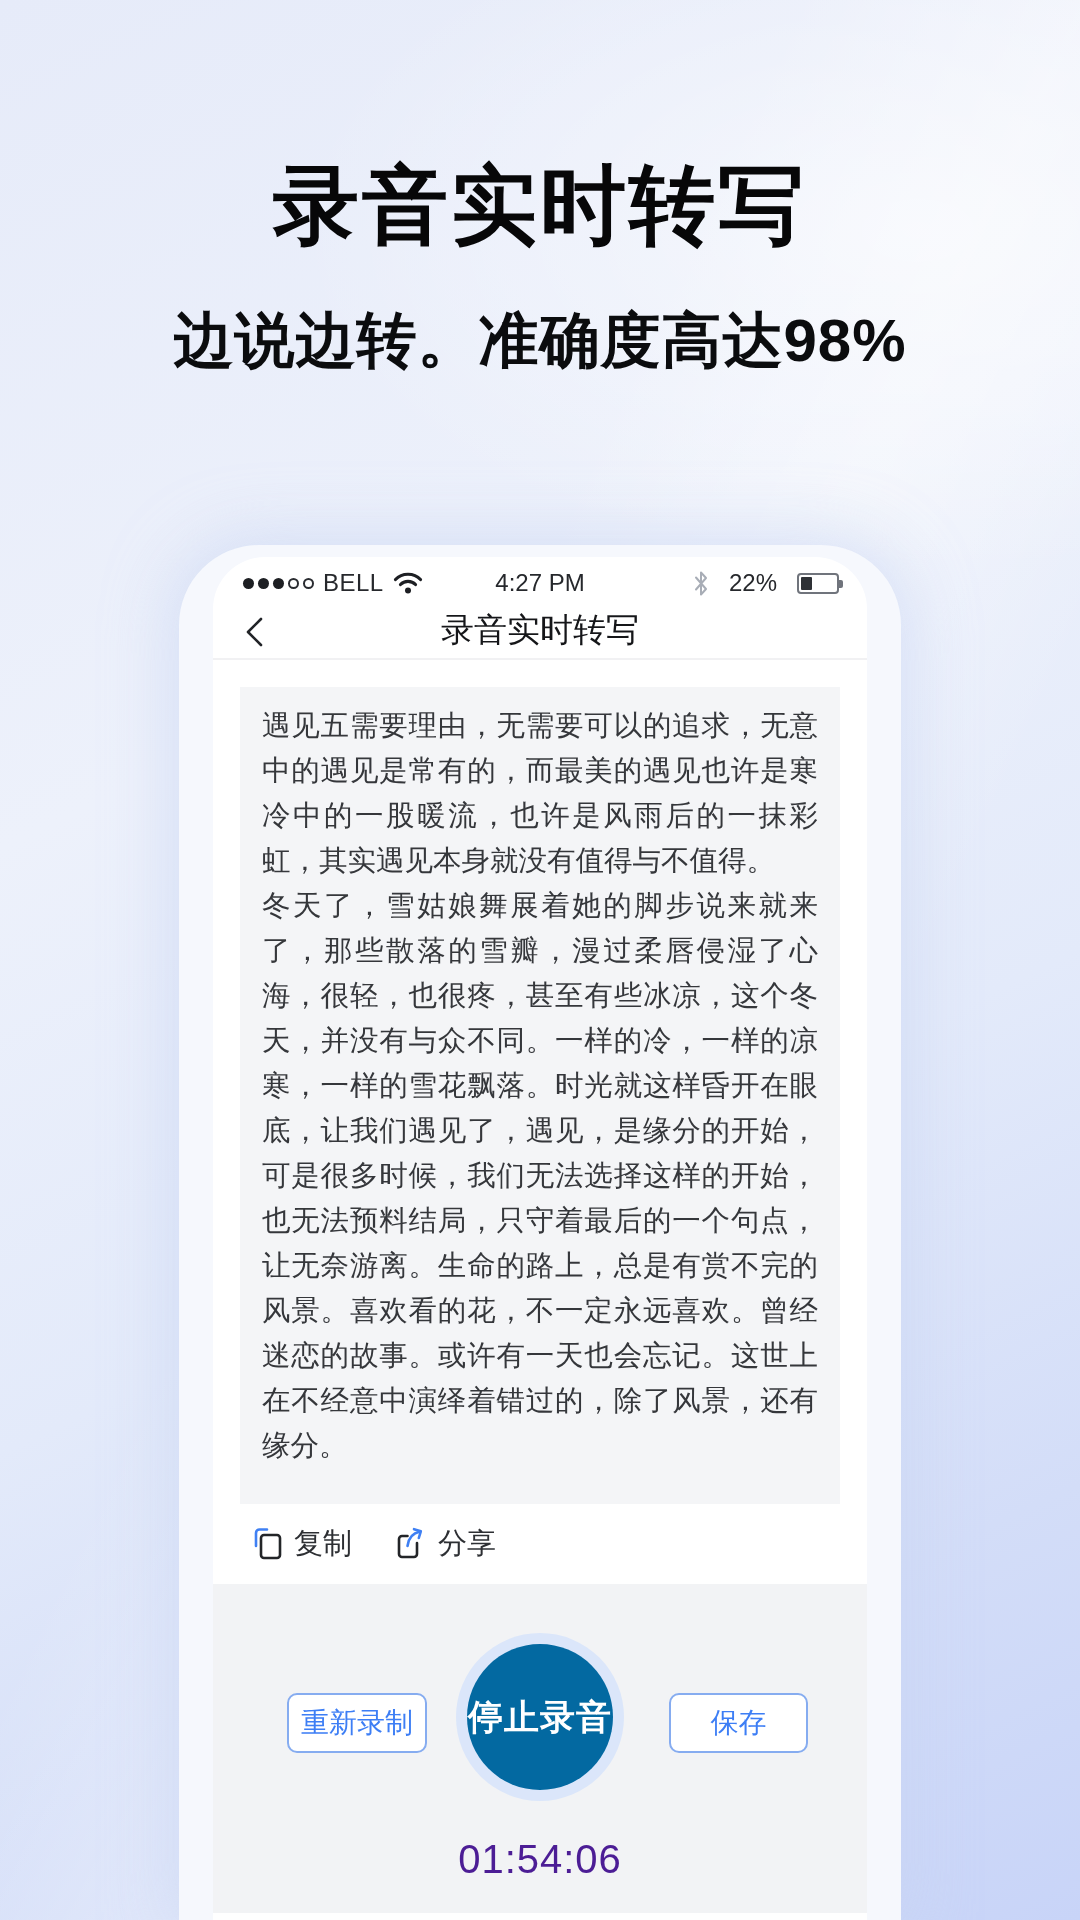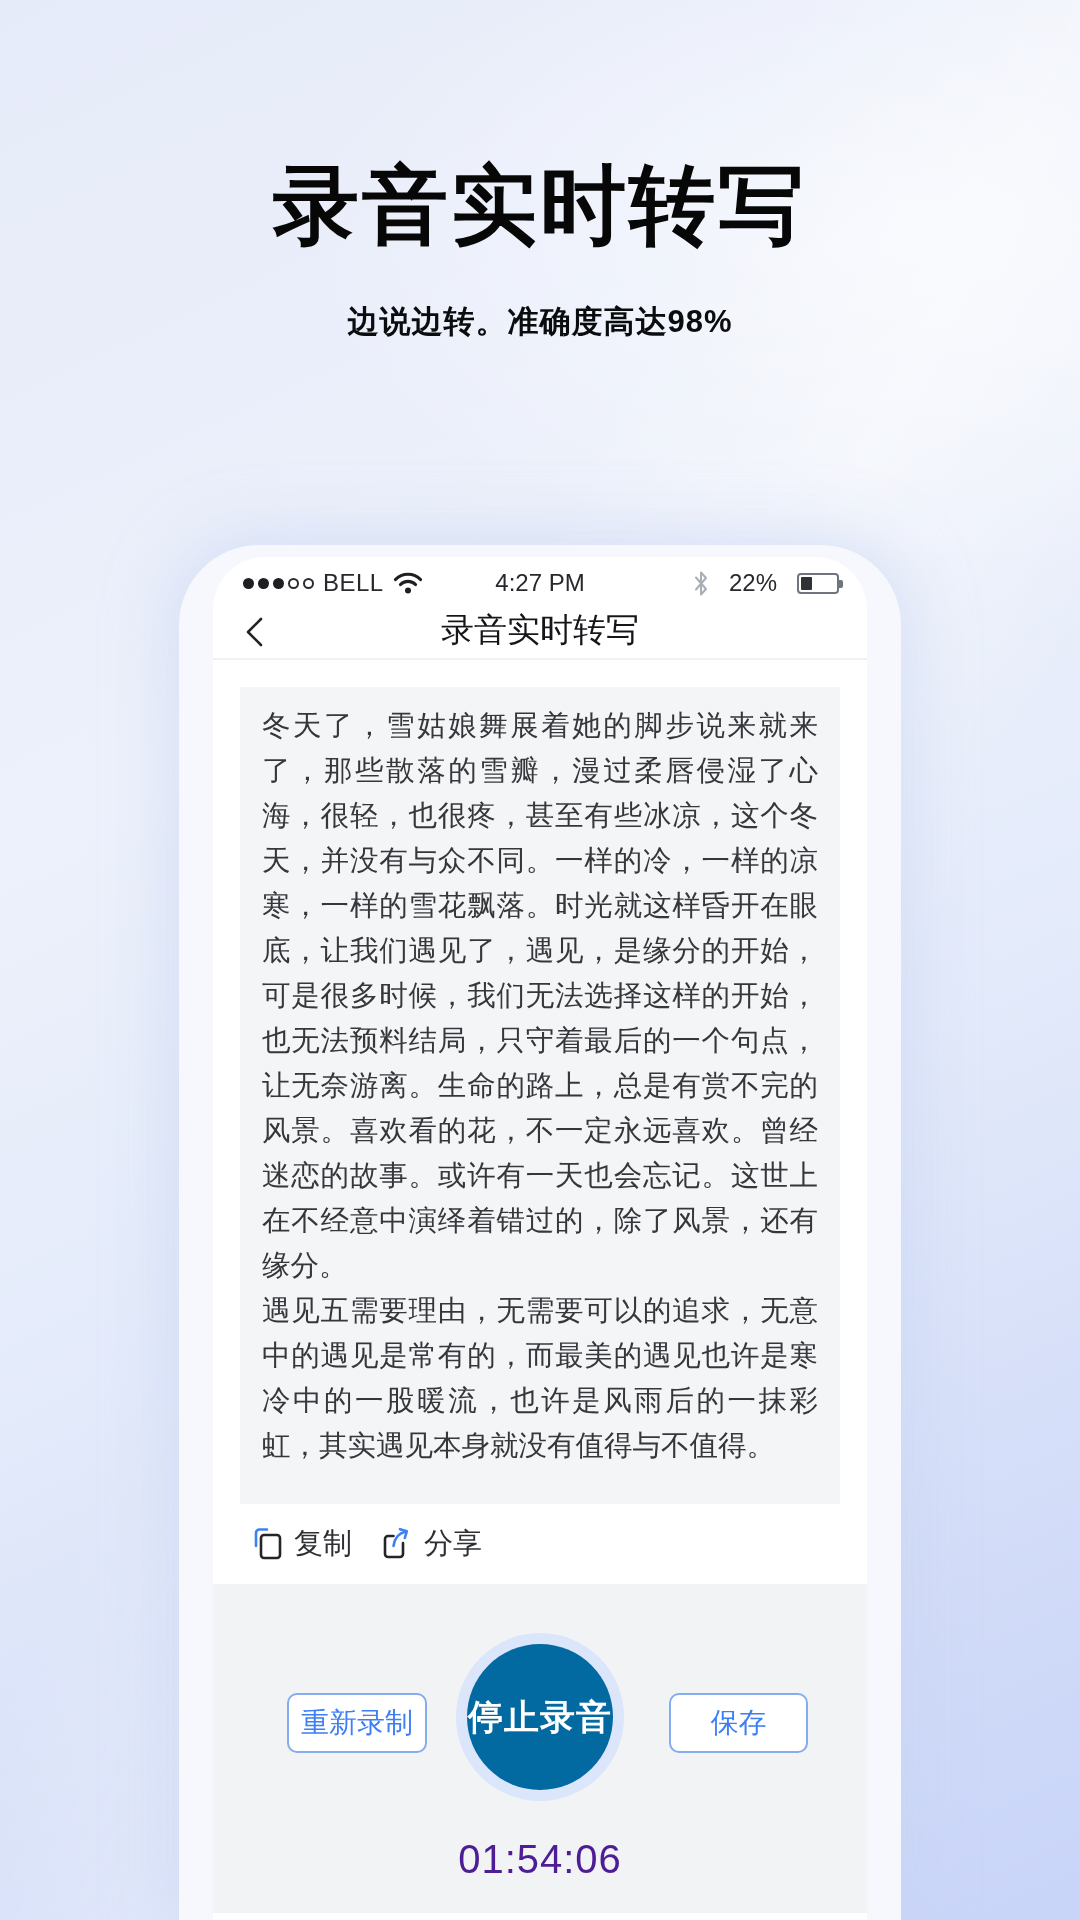--- a/index.html
+++ b/index.html
@@ -18,21 +18,21 @@
   }
 
   
   .hero-title {
     position: absolute; top: 148px; left: 0; width: 100%;
     text-align: center; font-size: 86px; font-weight: 900;
     color: #070708; letter-spacing: 3px;
   }
   .hero-subtitle {
     position: absolute; top: 301px; left: 0; width: 100%;
-    text-align: center; font-size: 31px; font-weight: 700;
+    text-align: center; font-size: 60px; font-weight: 700;
     color: #0b0c0e; letter-spacing: 1px;
   }
 
   
   .phone {
     position: absolute; left: 179px; top: 545px; width: 722px; height: 1375px;
     background: #f6f8fd;
     border-radius: 80px 80px 0 0;
     box-shadow: 0 0 60px 12px rgba(198,211,243,0.55);
   }
@@ -85,21 +85,21 @@
   }
   .transcript-panel p {
     font-size: 28.5px; line-height: 45px; color: #35373b;
     text-align: justify;
   }
 
   
   .actions-row {
     flex: none; height: 80px;
     display: flex; align-items: center;
-    padding-left: 39px; gap: 28px;
+    padding-left: 39px; gap: 42px;
     background: #ffffff;
   }
   .action-item { display: flex; align-items: center; gap: 10px; cursor: pointer; }
   .action-item .label { font-size: 29px; color: #2d2f33; font-weight: 500; }
 
   
   .recorder-panel {
     flex: none; height: 329px; position: relative;
     background: #f2f3f5;
   }
@@ -178,22 +178,22 @@
     <div class="nav-bar">
       <span class="back-btn">
         <svg width="30" height="34" viewBox="0 0 30 34">
           <polyline points="20,4 7,17 20,30" stroke="#222428" stroke-width="2.6" fill="none" stroke-linecap="round" stroke-linejoin="round"></polyline>
         </svg>
       </span>
       <span class="nav-title">录音实时转写</span>
     </div>
 
     <div class="transcript-panel">
+      <p>遇见五需要理由，无需要可以的追求，无意中的遇见是常有的，而最美的遇见也许是寒冷中的一股暖流，也许是风雨后的一抹彩虹，其实遇见本身就没有值得与不值得。</p>
       <p>冬天了，雪姑娘舞展着她的脚步说来就来了，那些散落的雪瓣，漫过柔唇侵湿了心海，很轻，也很疼，甚至有些冰凉，这个冬天，并没有与众不同。一样的冷，一样的凉寒，一样的雪花飘落。时光就这样昏开在眼底，让我们遇见了，遇见，是缘分的开始，可是很多时候，我们无法选择这样的开始，也无法预料结局，只守着最后的一个句点，让无奈游离。生命的路上，总是有赏不完的风景。喜欢看的花，不一定永远喜欢。曾经迷恋的故事。或许有一天也会忘记。这世上在不经意中演绎着错过的，除了风景，还有缘分。</p>
-      <p>遇见五需要理由，无需要可以的追求，无意中的遇见是常有的，而最美的遇见也许是寒冷中的一股暖流，也许是风雨后的一抹彩虹，其实遇见本身就没有值得与不值得。</p>
     </div>
 
     <div class="actions-row">
       <div class="action-item">
         <span>
           <svg width="32" height="36" viewBox="0 0 32 36">
             <path d="M4,20 L4,7 a3.5,3.5 0 0 1 3.5,-3.5 L15,3.5" stroke="#3f80f3" stroke-width="2.6" fill="none" stroke-linecap="round"></path>
             <rect x="9" y="9" width="19" height="23" rx="3" stroke="#232528" stroke-width="2.6" fill="#ffffff"></rect>
           </svg>
         </span>

